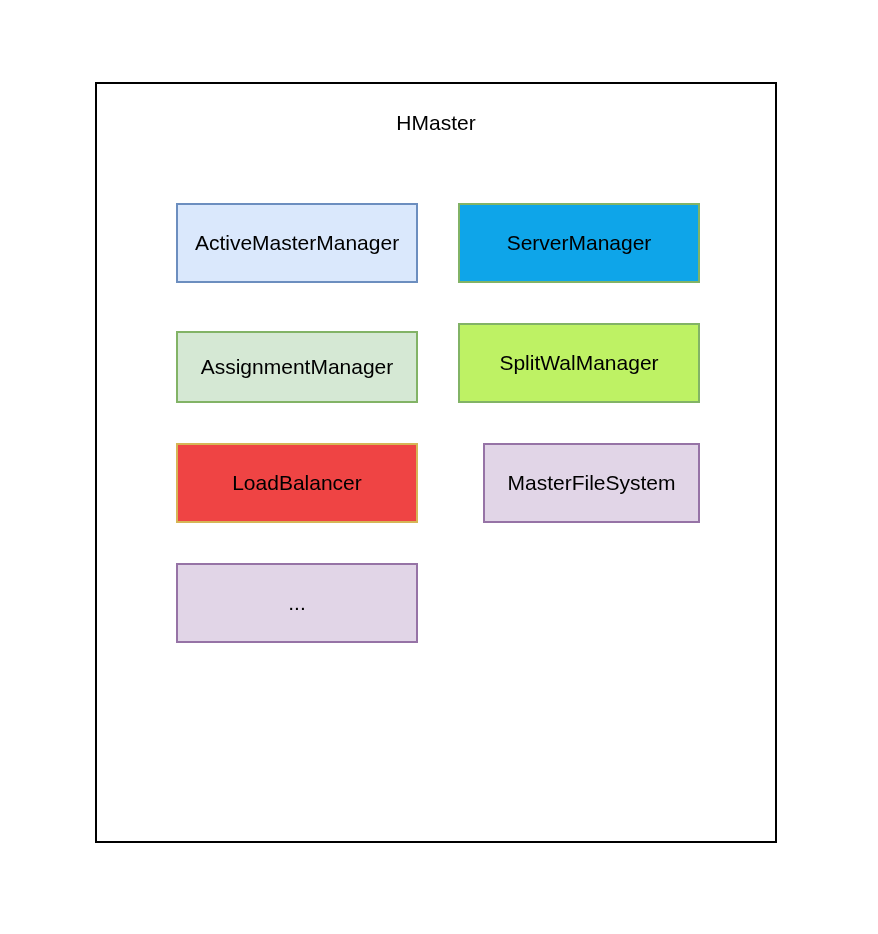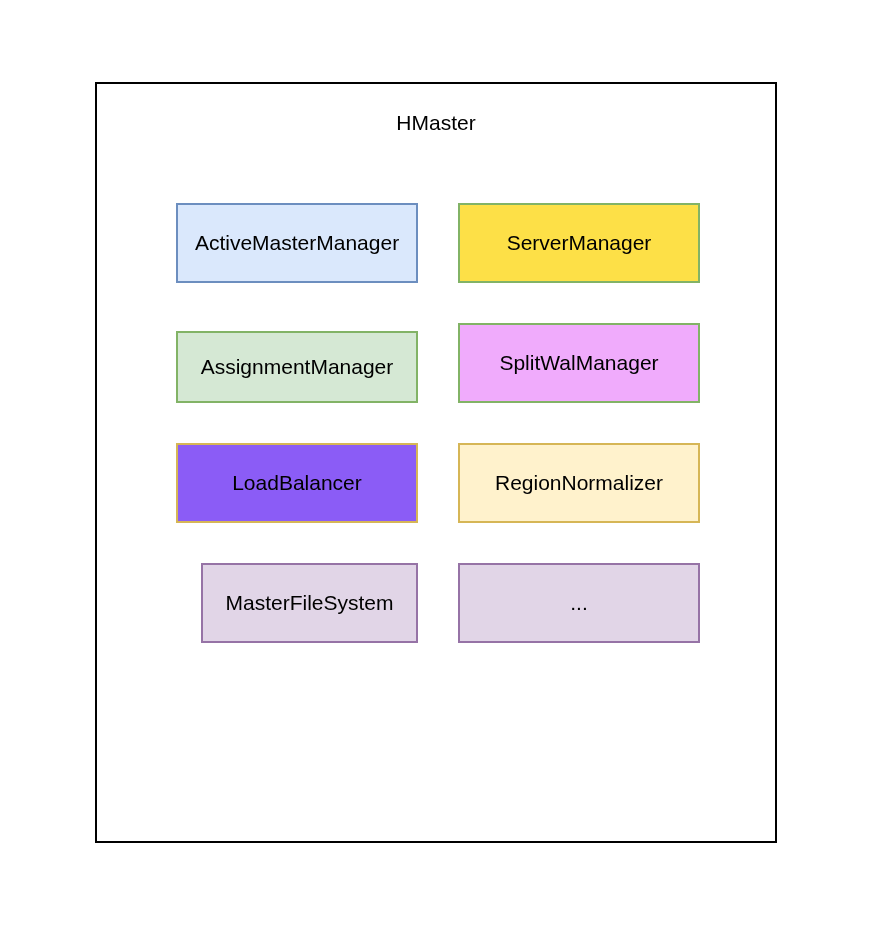--- a/index.html
+++ b/index.html
@@ -80,39 +80,36 @@
 <div id="hmaster-container" style="border-color: rgb(0, 0, 0); background-color: rgb(255, 255, 255);">
 
   <div id="hmaster-title">HMaster</div>
 
   <div id="component-grid">
 
     <div class="component-box" style="background-color: rgb(218, 232, 252); border-color: rgb(108, 142, 191);">
       <span class="component-label">ActiveMasterManager</span>
     </div>
 
-    <div class="component-box" style="background-color: #fde047; border-color: rgb(130, 179, 102);">
+    <div class="component-box" style="background-color: #0ea5e9; border-color: rgb(130, 179, 102);">
       <span class="component-label">ServerManager</span>
     </div>
 
     <div class="component-box" style="background-color: rgb(213, 232, 212); border-color: rgb(130, 179, 102); margin-top: 8px;">
       <span class="component-label">AssignmentManager</span>
     </div>
 
-    <div class="component-box" style="background-color: #f0abfc; border-color: rgb(130, 179, 102);">
+    <div class="component-box" style="background-color: #bef264; border-color: rgb(130, 179, 102);">
       <span class="component-label">SplitWalManager</span>
     </div>
 
-    <div class="component-box" style="background-color: #8b5cf6; border-color: rgb(214, 182, 86);">
+    <div class="component-box" style="background-color: #ef4444; border-color: rgb(214, 182, 86);">
       <span class="component-label">LoadBalancer</span>
     </div>
 
-    <div class="component-box" style="background-color: rgb(255, 242, 204); border-color: rgb(214, 182, 86);">
-      <span class="component-label">RegionNormalizer</span>
-    </div>
 
 
 
     <div class="component-box" style="background-color: rgb(225, 213, 231); border-color: rgb(150, 115, 166); margin-left: 25px;">
       <span class="component-label">MasterFileSystem</span>
     </div>
 
     <div class="component-box" style="background-color: rgb(225, 213, 231); border-color: rgb(150, 115, 166);">
       <span class="component-label">...</span>
     </div>

